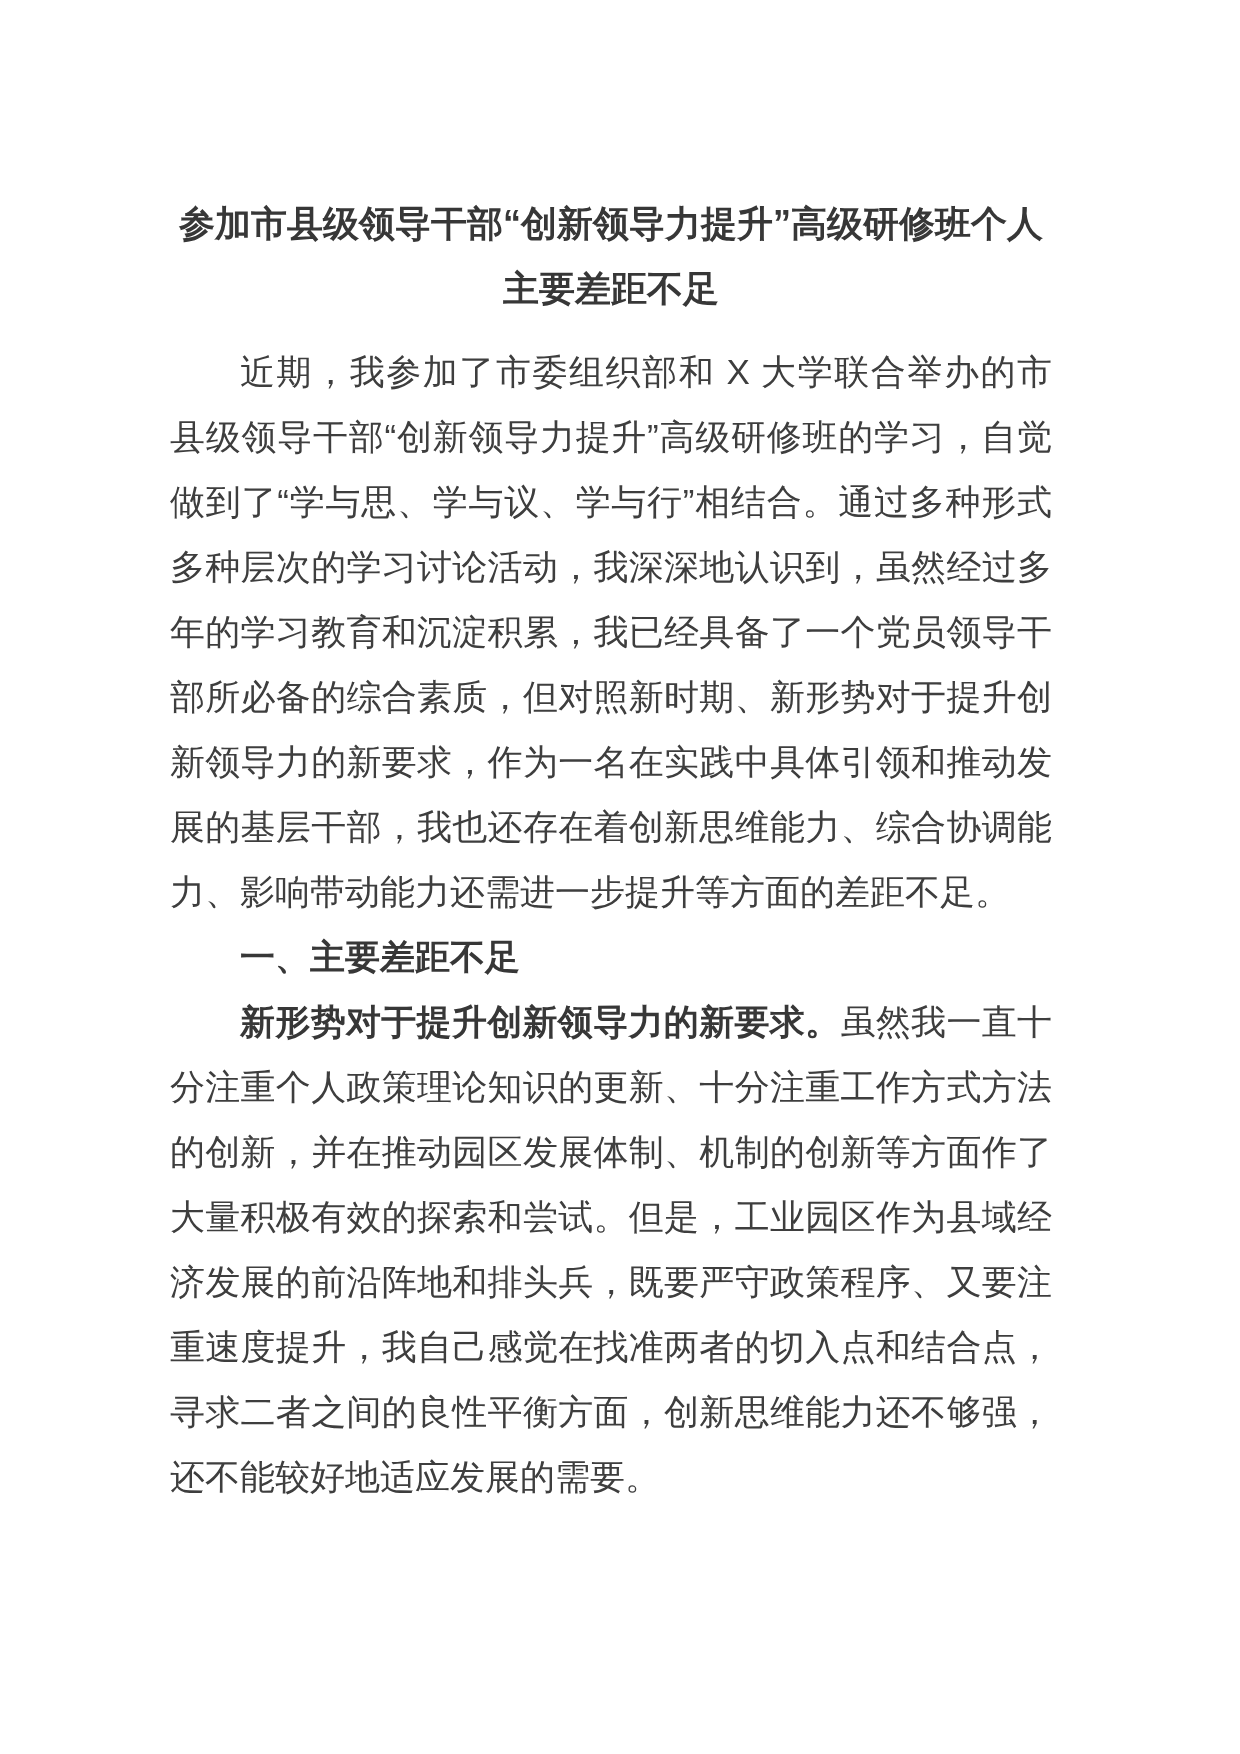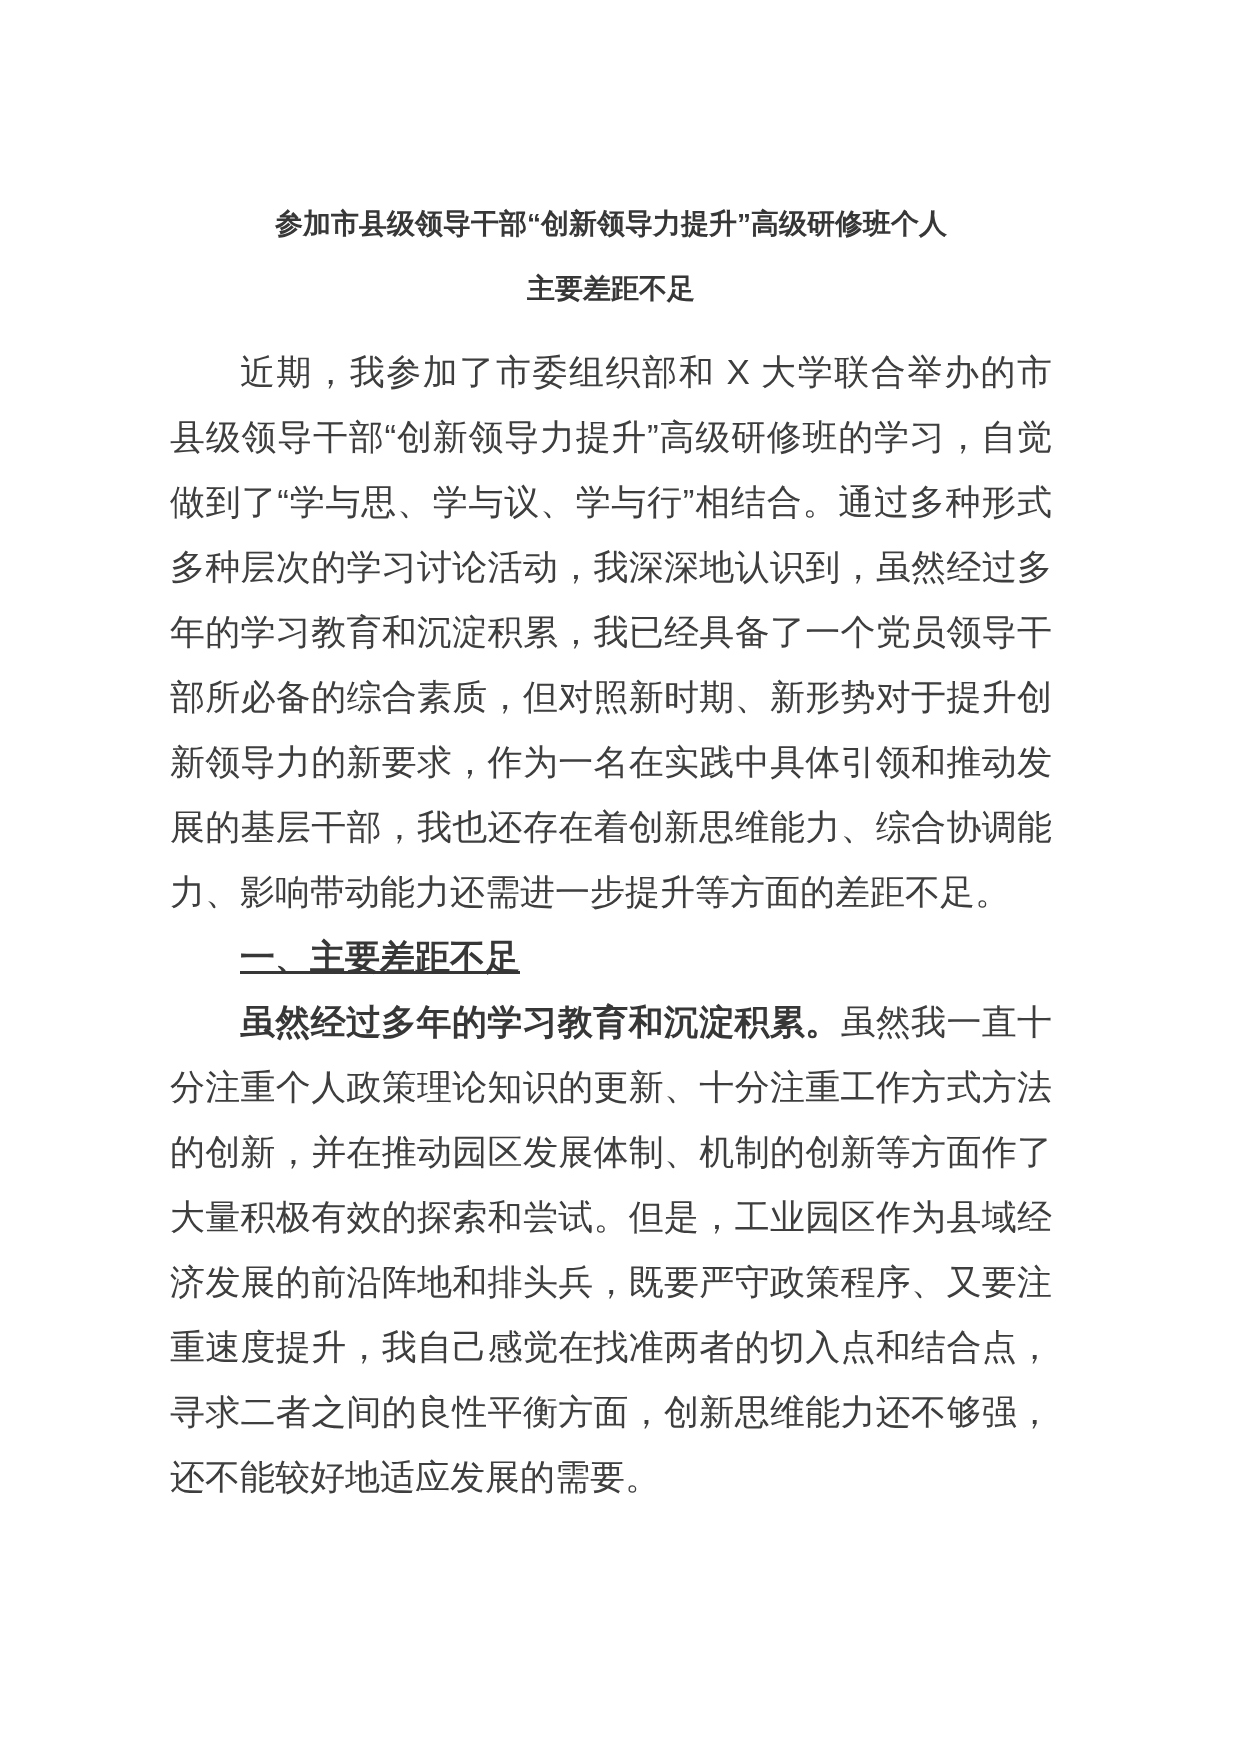--- a/index.html
+++ b/index.html
@@ -19,21 +19,21 @@
     box-sizing: border-box;
     padding: 191px 188px 0 170px;
     font-size: 35px;
     line-height: 65px;
     color: #3e3e3e;
     text-align: justify;
     text-justify: inter-ideograph;
     word-break: break-all;
   }
   .doc-title {
-    font-size: 28px;
+    font-size: 36px;
     font-weight: 700;
     color: #373737;
     text-align: center;
     margin: 0 0 18px 0;
     line-height: 65px;
   }
   .title-line {
     display: block;
   }
   .body-para {
@@ -41,36 +41,35 @@
     text-indent: 2em;
   }
   .section-heading {
     font-size: 35px;
     font-weight: 700;
     color: #373737;
     margin: 0;
     text-indent: 2em;
     line-height: 65px;
     text-align: left;
-    text-decoration: underline;
   }
   .lead-bold {
     font-weight: 700;
     color: #373737;
   }
 </style>
 </head>
 <body>
 
 <div class="page">
   <div class="content">
     <h1 class="doc-title">
       <span class="title-line">参加市县级领导干部“创新领导力提升”高级研修班个人</span>
       <span class="title-line">主要差距不足</span>
     </h1>
 
     <p class="body-para">近期，我参加了市委组织部和 X 大学联合举办的市县级领导干部“创新领导力提升”高级研修班的学习，自觉做到了“学与思、学与议、学与行”相结合。通过多种形式多种层次的学习讨论活动，我深深地认识到，虽然经过多年的学习教育和沉淀积累，我已经具备了一个党员领导干部所必备的综合素质，但对照新时期、新形势对于提升创新领导力的新要求，作为一名在实践中具体引领和推动发展的基层干部，我也还存在着创新思维能力、综合协调能力、影响带动能力还需进一步提升等方面的差距不足。</p>
 
     <h2 class="section-heading">一、主要差距不足</h2>
 
-    <p class="body-para"><span class="lead-bold">虽然经过多年的学习教育和沉淀积累。</span><span>虽然我一直十分注重个人政策理论知识的更新、十分注重工作方式方法的创新，并在推动园区发展体制、机制的创新等方面作了大量积极有效的探索和尝试。但是，工业园区作为县域经济发展的前沿阵地和排头兵，既要严守政策程序、又要注重速度提升，我自己感觉在找准两者的切入点和结合点，寻求二者之间的良性平衡方面，创新思维能力还不够强，还不能较好地适应发展的需要。</span></p>
+    <p class="body-para"><span class="lead-bold">新形势对于提升创新领导力的新要求。</span><span>虽然我一直十分注重个人政策理论知识的更新、十分注重工作方式方法的创新，并在推动园区发展体制、机制的创新等方面作了大量积极有效的探索和尝试。但是，工业园区作为县域经济发展的前沿阵地和排头兵，既要严守政策程序、又要注重速度提升，我自己感觉在找准两者的切入点和结合点，寻求二者之间的良性平衡方面，创新思维能力还不够强，还不能较好地适应发展的需要。</span></p>
   </div>
 </div>
 
 </body></html>

